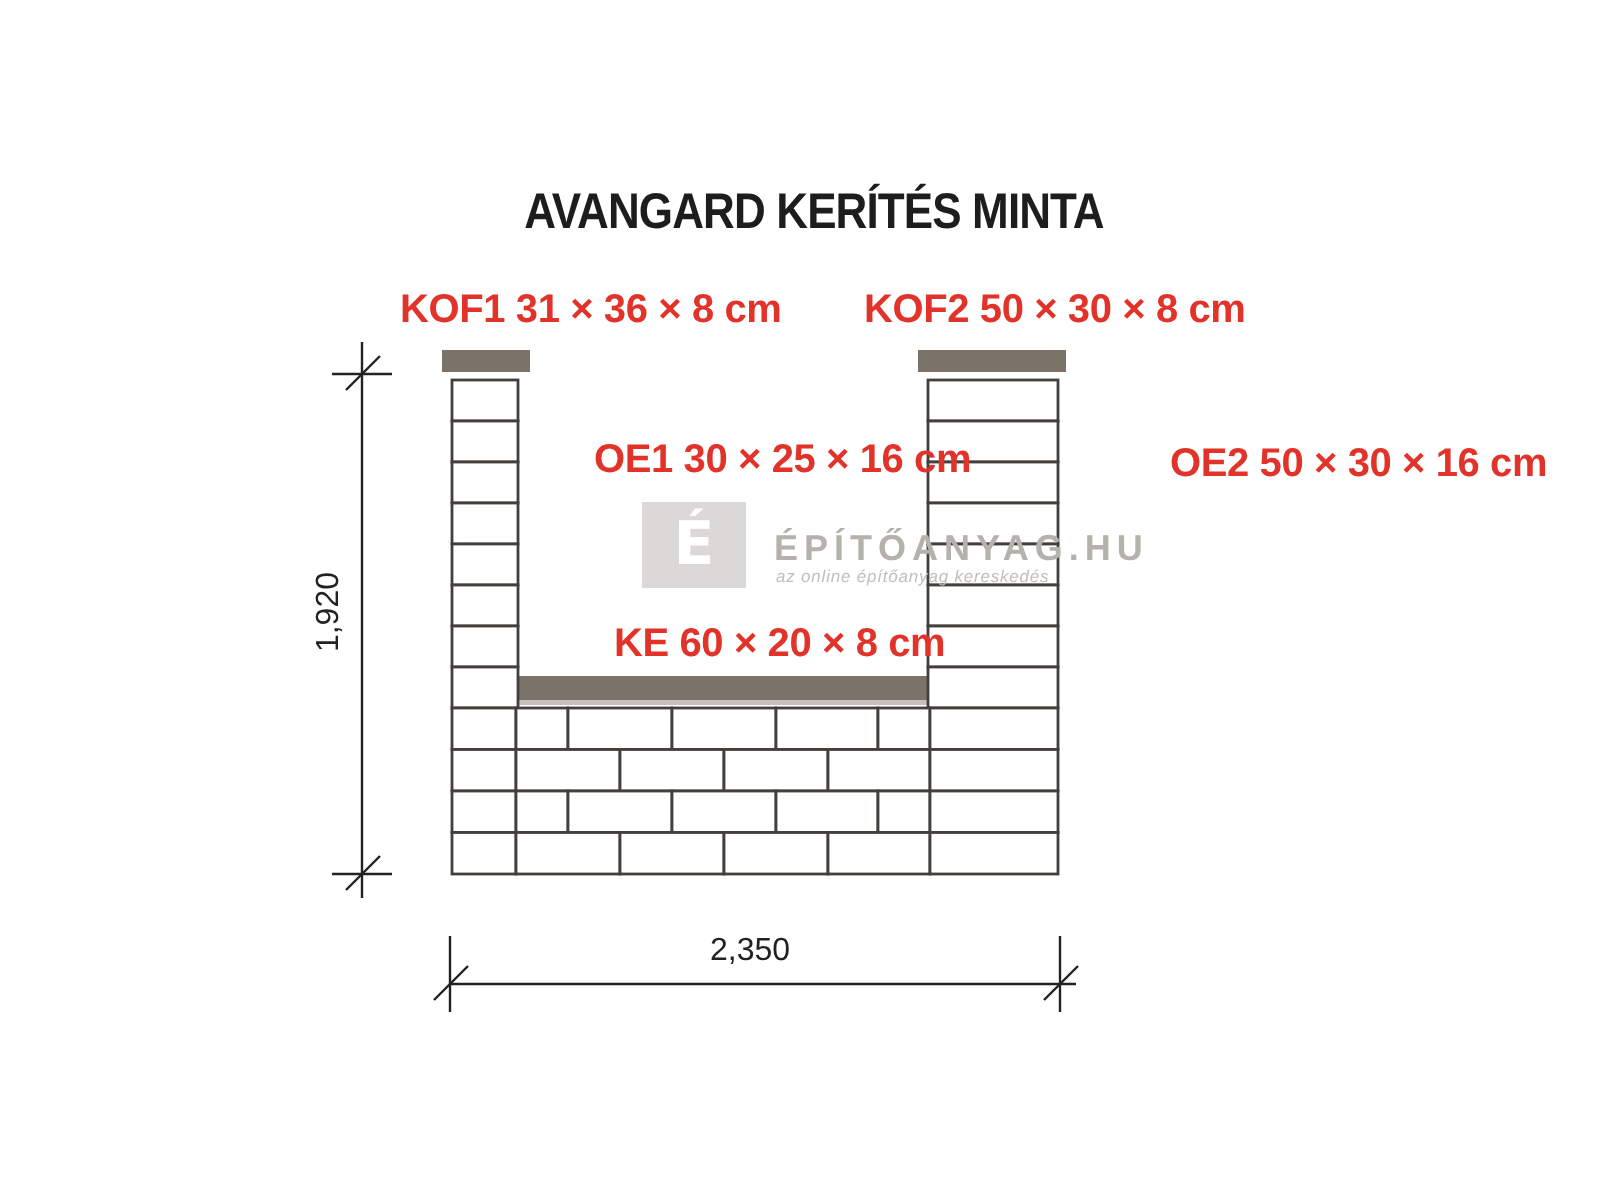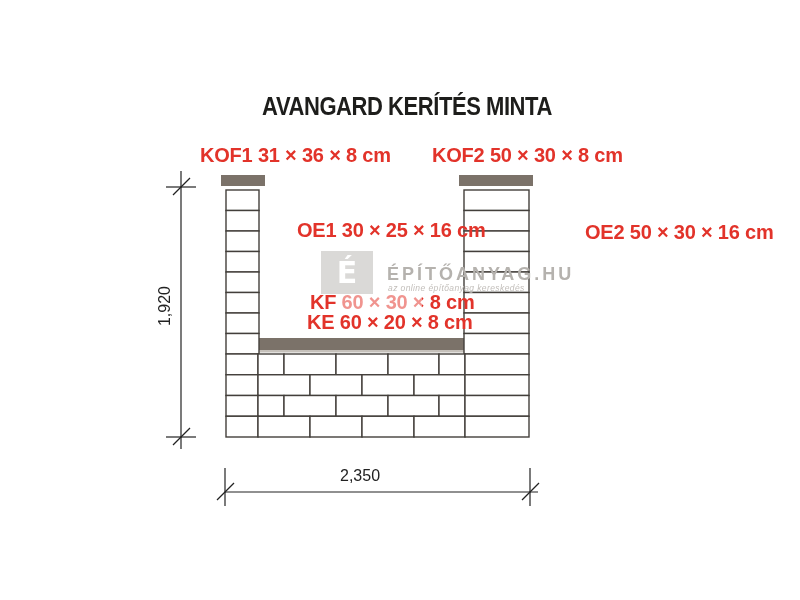--- a/index.html
+++ b/index.html
@@ -26,21 +26,21 @@
   .lbl-kof2{left:432px;top:147px;text-align:center;}
   .lbl-oe1{left:279px;top:222px;margin-left:18px;}
   .lbl-oe2{left:549px;top:224px;margin-left:36px;}
   .lbl-kf{left:310px;top:294px;}
   .lbl-ke{left:307px;top:314px;}
 
   .dim-text{
     position:absolute;color:#222222;font-size:16px;
     white-space:nowrap;line-height:16px;
   }
-  .dim-width{left:340px;top:468px;width:70px;}
+  .dim-width{left:340px;top:468px;width:70px;text-align:center;}
   .dim-height{
     left:140px;top:298px;width:50px;height:16px;text-align:center;
     transform:rotate(-90deg);
   }
 
   .wm-square{
     position:absolute;left:321px;top:251px;width:52px;height:43px;
     background:rgba(215,214,212,0.92);
     display:flex;align-items:center;justify-content:center;
   }
@@ -147,21 +147,20 @@
       <line x1="522" y1="500" x2="539" y2="483"></line>
     </g>
   </svg>
 
   <div class="title">AVANGARD KERÍTÉS MINTA</div>
 
   <div class="red-label lbl-kof1">KOF1 31 × 36 × 8 cm</div>
   <div class="red-label lbl-kof2">KOF2 50 × 30 × 8 cm</div>
   <div class="red-label lbl-oe1">OE1 30 × 25 × 16 cm</div>
   <div class="red-label lbl-oe2">OE2 50 × 30 × 16 cm</div>
-  <div class="red-label lbl-kf">KF 60 × 30 × 8 cm</div>
   <div class="red-label lbl-ke">KE 60 × 20 × 8 cm</div>
 
   <div class="dim-text dim-height">1,920</div>
   <div class="dim-text dim-width">2,350</div>
 
   <div class="wm-wash"></div>
   <div class="wm-square">
     <span class="wm-letter">É</span>
   </div>
   <div class="wm-brand">ÉPÍTŐANYAG.HU</div>

